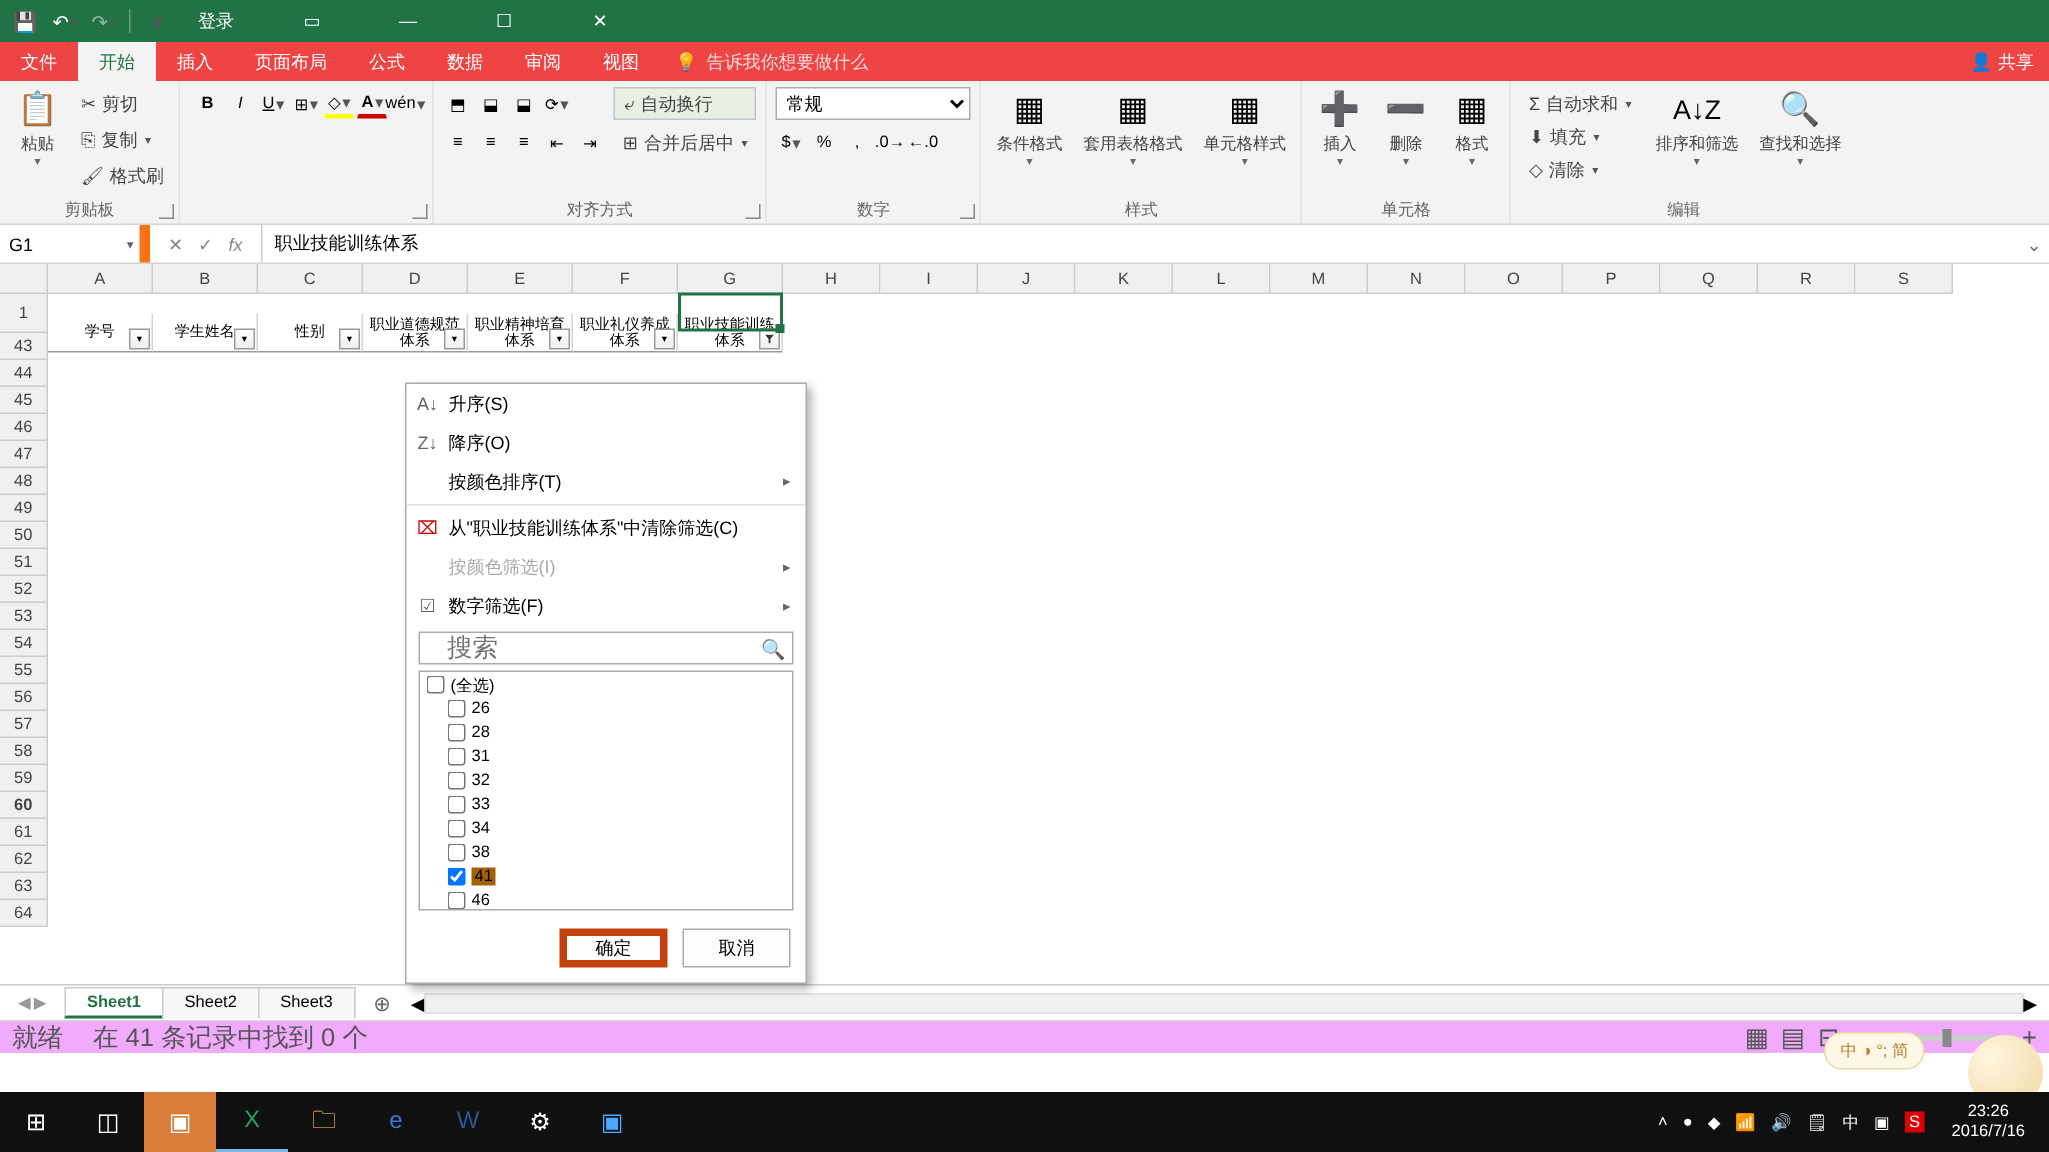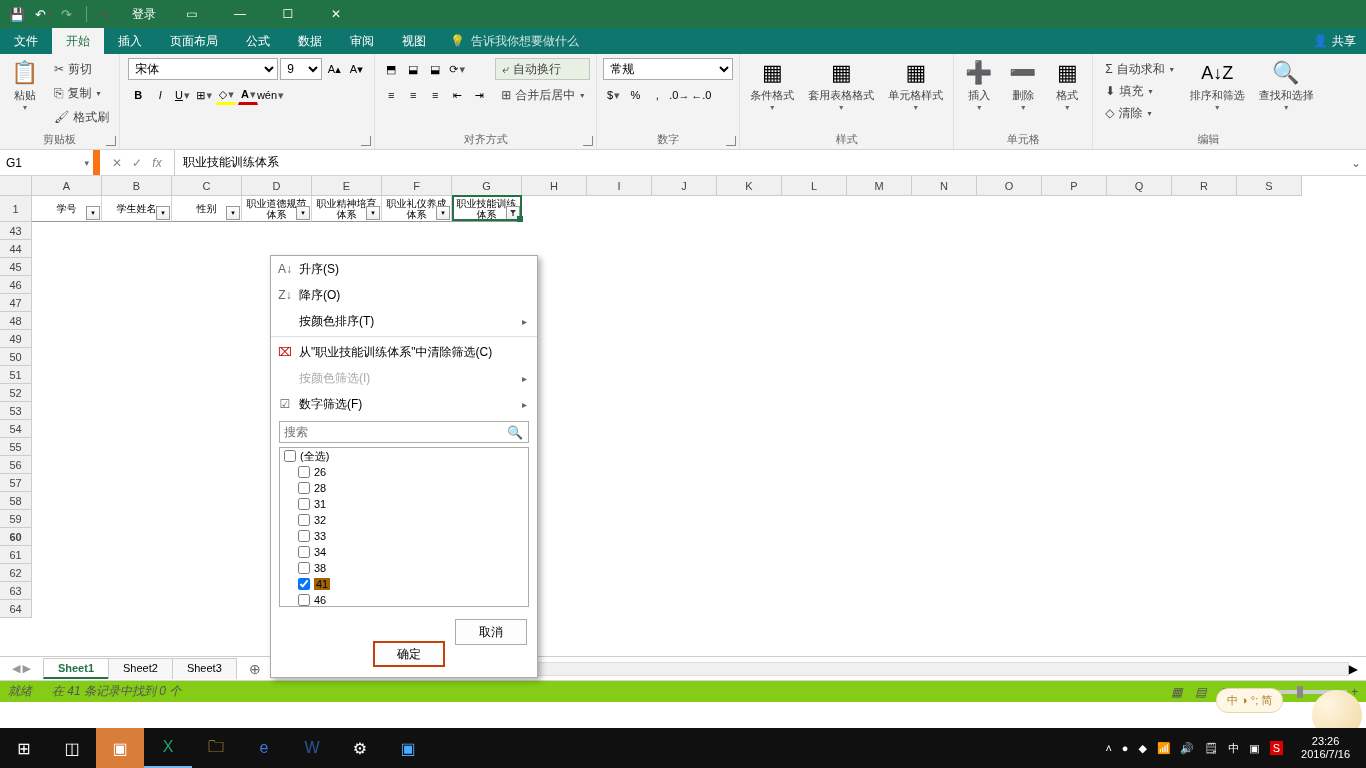--- a/index.html
+++ b/index.html
@@ -4,25 +4,25 @@
 <style>
 * { margin: 0; padding: 0; box-sizing: border-box; font-family: "Microsoft YaHei", "Segoe UI", sans-serif; }
 body { width: 1366px; height: 768px; background: #fff; overflow: hidden; font-size: 12px; }
 
 
 .titlebar { height: 28px; background: #217346; display: flex; align-items: center; color: #fff; }
 .qat { display: flex; align-items: center; gap: 8px; padding: 0 8px; }
 .qat span { width: 18px; height: 18px; display: flex; align-items: center; justify-content: center; cursor: pointer; font-size: 13px; }
 .qat .sep { width: 1px; height: 16px; background: rgba(255,255,255,0.3); }
 .title-center { flex: 1; text-align: center; font-size: 12px; }
-.title-right { display: flex; align-items: center; gap: 4px; padding-right: 4px; }
+.title-right { display: flex; align-items: center; gap: 20px; padding-right: 4px; }
 .title-right .btn { width: 44px; height: 28px; display: flex; align-items: center; justify-content: center; font-size: 12px; }
 
 
-.menubar { height: 26px; background: #0f766e; display: flex; align-items: stretch; color: #fff; }
+.menubar { height: 26px; background: #ef4444; display: flex; align-items: stretch; color: #fff; }
 .menubar .tab { padding: 0 14px; display: flex; align-items: center; font-size: 12px; cursor: pointer; }
 .menubar .tab.active { background: #f3f3f3; color: #217346; }
 .menubar .tell { color: rgba(255,255,255,0.8); display: flex; align-items: center; gap: 6px; padding: 0 10px; }
 .menubar .right { margin-left: auto; display: flex; align-items: center; gap: 4px; padding: 0 10px; }
 
 
 .ribbon { height: 96px; background: #f3f3f3; border-bottom: 1px solid #d4d4d4; display: flex; }
 .rgroup { display: flex; flex-direction: column; border-right: 1px solid #e1e1e1; padding: 2px 4px 0; position: relative; }
 .rgroup .body { flex: 1; display: flex; align-items: flex-start; gap: 2px; }
 .rgroup .label { text-align: center; font-size: 11px; color: #666; padding: 2px 0; position: relative; }
@@ -48,58 +48,58 @@
 .fb-expand { width: 20px; display: flex; align-items: center; justify-content: center; color: #666; }
 
 
 .sheet { position: relative; height: 480px; background: #fff; display: flex; }
 .corner-cell { width: 32px; height: 20px; background: #f0f0f0; border-right: 1px solid #ccc; border-bottom: 1px solid #ccc; position: absolute; left: 0; top: 0; }
 .colheads { position: absolute; left: 32px; top: 0; height: 20px; display: flex; }
 .colhead { background: #f0f0f0; border-right: 1px solid #ccc; border-bottom: 1px solid #ccc; display: flex; align-items: center; justify-content: center; font-size: 11px; color: #444; }
 .rowheads { position: absolute; left: 0; top: 20px; width: 32px; }
 .rowhead { height: 18px; background: #f0f0f0; border-right: 1px solid #ccc; border-bottom: 1px solid #ccc; display: flex; align-items: center; justify-content: center; font-size: 11px; color: #444; }
 .cells { position: absolute; left: 32px; top: 20px; right: 0; bottom: 0; }
-.row1 { position: absolute; left: 0; top: 0; height: 26px; display: flex; border-radius: 13px; }
+.row1 { position: absolute; left: 0; top: 13px; height: 26px; display: flex; border-radius: 13px; }
 .cell { border-right: 1px solid #d4d4d4; border-bottom: 1px solid #aaa; display: flex; align-items: center; justify-content: center; font-size: 11px; position: relative; }
 .cell.header-cell { border-bottom: 1px solid #999; }
 .filter-btn { position: absolute; right: 1px; bottom: 1px; width: 14px; height: 14px; border: 1px solid #999; background: linear-gradient(#fff,#eee); display: flex; align-items: center; justify-content: center; font-size: 7px; }
 .filter-btn.active::before { content: ""; position: absolute; width: 6px; height: 6px; background: #333; clip-path: polygon(0 0, 100% 0, 60% 50%, 60% 100%, 40% 100%, 40% 50%); }
 .selected-cell { position: absolute; border: 2px solid #217346; }
 .sel-handle { position: absolute; right: -3px; bottom: -3px; width: 6px; height: 6px; background: #217346; }
 
 
 .filter-menu { position: absolute; left: 270px; top: 255px; width: 268px; background: #fff; border: 1px solid #aaa; box-shadow: 3px 3px 6px rgba(0,0,0,0.3); z-index: 100; }
 .fm-item { height: 26px; display: flex; align-items: center; padding: 0 10px 0 28px; font-size: 12px; position: relative; cursor: pointer; }
 .fm-item .ico2 { position: absolute; left: 6px; width: 16px; text-align: center; color: #666; font-size: 12px; }
 .fm-item .arr2 { margin-left: auto; font-size: 10px; color: #666; }
 .fm-item.disabled { color: #aaa; }
 .fm-sep { height: 1px; background: #e1e1e1; margin: 2px 0; }
 .fm-search { margin: 4px 8px; }
-.fm-search input { width: 100%; height: 22px; border: 1px solid #ababab; padding: 0 22px 0 4px; font-size: 12px; }
+.fm-search input { width: 100%; height: 22px; border: 1px solid #ababab; padding: 0 22px 0 18px; font-size: 17px; }
 .fm-search-wrap { position: relative; }
 .fm-search-wrap .sico { position: absolute; right: 5px; top: 4px; color: #217346; font-size: 13px; }
 .fm-list { margin: 2px 8px; border: 1px solid #ababab; height: 160px; overflow-y: scroll; background: #fff; }
 .fm-li { height: 16px; display: flex; align-items: center; gap: 4px; padding-left: 18px; font-size: 11px; }
 .fm-li input { width: 12px; height: 12px; }
 .fm-li.sel span { background: #a16207; padding: 0 2px; }
 .fm-btns { display: flex; justify-content: flex-end; gap: 10px; padding: 10px; }
 .fm-btn { width: 72px; height: 26px; border: 1px solid #ababab; background: #fdfdfd; font-size: 12px; cursor: pointer; }
-.fm-btn.primary { border: 2px solid #c2410c; margin-top: 22px; }
+.fm-btn.primary { border: 5px solid #c2410c; }
 
 
 .sheettabs { height: 24px; background: #fff; border-top: 1px solid #ccc; display: flex; align-items: center; }
 .navbtns { display: flex; gap: 2px; padding: 0 12px; color: #999; font-size: 11px; }
 .stab { padding: 3px 14px; border: 1px solid #ccc; border-bottom: none; margin-right: -1px; font-size: 11px; background: #f7f7f7; cursor: pointer; }
 .stab.active { background: #fff; border-bottom: 2px solid #217346; color: #217346; font-weight: bold; }
 .addsheet { width: 22px; text-align: center; font-size: 14px; color: #666; margin-left: 8px; cursor: pointer; }
 .hscroll { flex: 1; height: 16px; margin: 0 8px; display: flex; align-items: center; }
 .hscroll .track { flex: 1; height: 14px; background: #f0f0f0; border: 1px solid #ddd; }
 
 
-.statusbar { height: 22px; background: #84cc16; border-top: 1px solid #d4d4d4; display: flex; align-items: center; font-size: 12px; color: #555; padding: 0 8px; font-style: italic; }
+.statusbar { height: 22px; background: #f0abfc; border-top: 1px solid #d4d4d4; display: flex; align-items: center; font-size: 17px; color: #555; padding: 0 8px; }
 .statusbar .sp { flex: 1; }
 .viewbtns { display: flex; gap: 2px; margin-right: 10px; }
 .viewbtns span { width: 22px; height: 18px; border: 1px solid transparent; display: flex; align-items: center; justify-content: center; }
 .zoom { display: flex; align-items: center; gap: 4px; }
 .zoom .slider { width: 90px; height: 4px; background: #ccc; position: relative; }
 .zoom .slider .thumb { position: absolute; left: 45%; top: -4px; width: 6px; height: 12px; background: #888; }
 
 
 .taskbar { position: absolute; bottom: 0; left: 0; right: 0; height: 40px; background: #101010; display: flex; align-items: center; }
 .taskbar .tbtn { width: 48px; height: 40px; display: flex; align-items: center; justify-content: center; color: #fff; font-size: 16px; }
@@ -161,26 +161,20 @@
         <div class="txtbtn">⎘ <span>复制</span> <span class="dd">▾</span></div>
         <div class="txtbtn">🖌 <span>格式刷</span></div>
       </div>
     </div>
     <div class="label">剪贴板</div>
     <div class="corner"></div>
   </div>
 
   <div class="rgroup">
     <div class="body" style="flex-direction:column;gap:4px;padding:2px 4px">
-      <div class="smallrow">
-        <select class="ribbon-sel" style="width:150px"><option>宋体</option></select>
-        <select class="ribbon-sel" style="width:42px"><option>9</option></select>
-        <span class="btn-s">A▴</span>
-        <span class="btn-s">A▾</span>
-      </div>
       <div class="smallrow">
         <span class="btn-s">
             <b>B</b>
           </span>
         <span class="btn-s">
             <i>I</i>
           </span>
         <span class="btn-s">
             <u>U</u>
             <span class="dd">▾</span>

